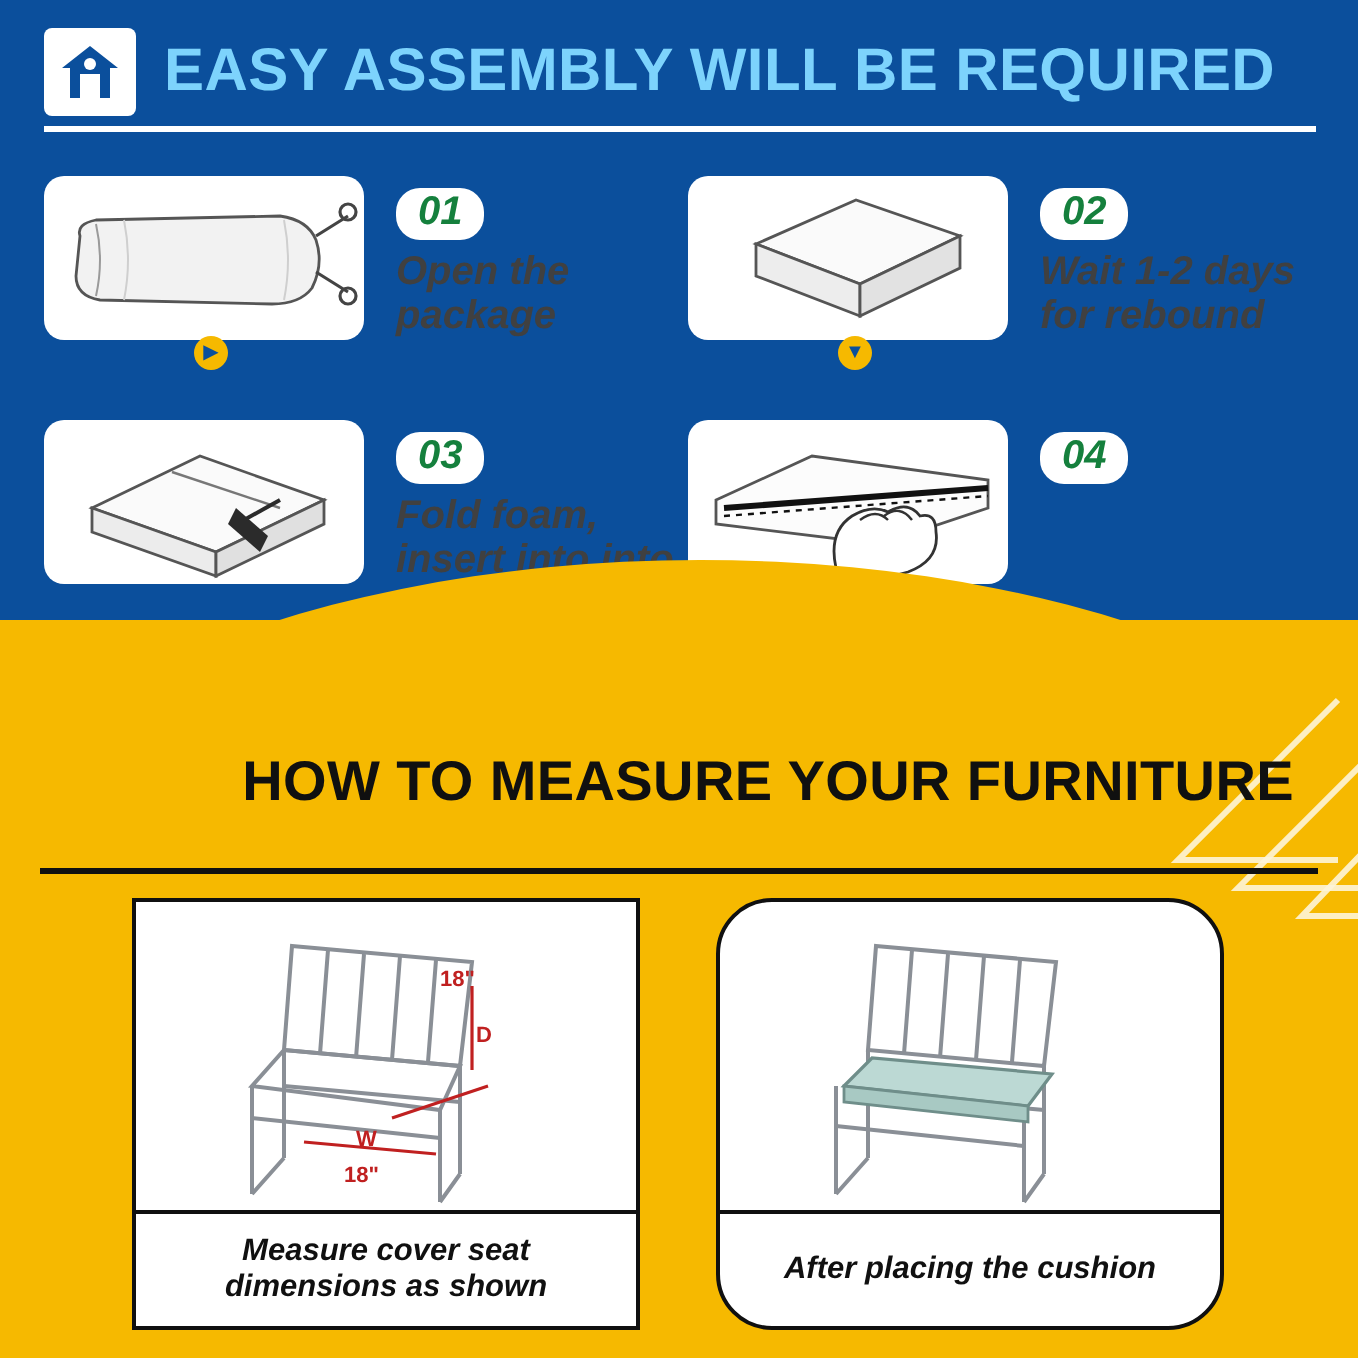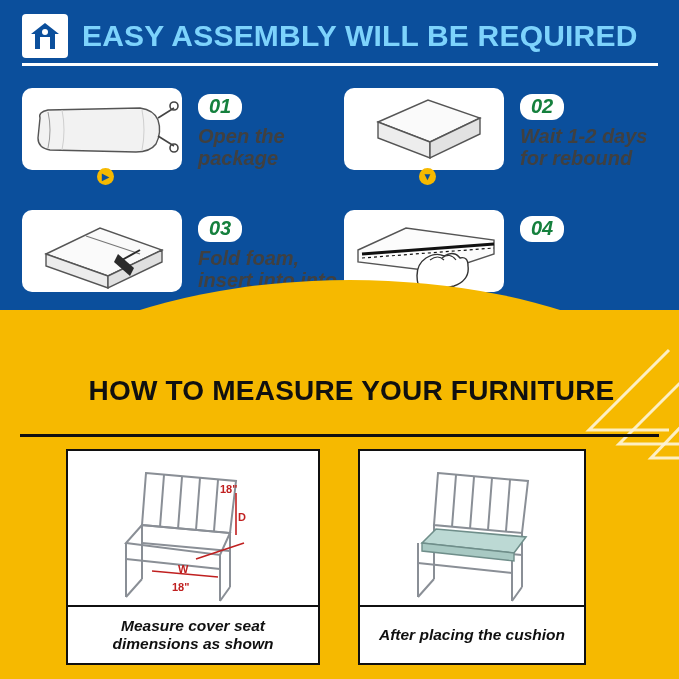--- a/index.html
+++ b/index.html
@@ -131,23 +131,23 @@
     overflow: hidden;
   }
   .deco-lines {
     position: absolute;
     right: -10px;
     top: 30px;
     opacity: 0.85;
   }
   .measure-title {
     position: absolute;
-    left: 32px; top: 65px;
+    left: 8px; top: 65px;
     width: 639px;
-    text-align: center;
+    text-align: right;
     color: #101010;
     font-weight: bold;
     font-size: 28px;
     letter-spacing: 0.2px;
   }
   .title-rule {
     position: absolute;
     left: 20px; top: 124px;
     width: 639px;
     height: 3px;
@@ -302,21 +302,21 @@
           </g>
           <text x="152" y="42" font-family="Liberation Sans, sans-serif" font-size="11" font-weight="bold" fill="#c02020">18"</text>
           <text x="170" y="70" font-family="Liberation Sans, sans-serif" font-size="11" font-weight="bold" fill="#c02020">D</text>
           <text x="110" y="122" font-family="Liberation Sans, sans-serif" font-size="11" font-weight="bold" fill="#c02020">W</text>
           <text x="104" y="140" font-family="Liberation Sans, sans-serif" font-size="11" font-weight="bold" fill="#c02020">18"</text>
         </svg>
       </div>
       <div class="cap">Measure cover seat dimensions as shown</div>
     </div>
 
-    <div class="mcard" style="left:358px; top:139px; width:228px; height:216px;">
+    <div class="mcard" style="left:358px; top:139px; width:254px; height:216px;border-radius:28px;">
       <div class="pic">
         <svg width="250" height="158" viewBox="0 0 250 158" aria-hidden="true">
           <g fill="none" stroke="#8a8f96" stroke-width="2">
             <path d="M78 22 L168 30 L162 82 L74 74 Z"></path>
             <path d="M96 24 L92 76 M114 26 L110 78 M132 27 L128 79 M150 29 L146 80"></path>
             <path d="M58 92 L58 146 M152 104 L152 150 M74 74 L74 128 M162 82 L162 136"></path>
             <path d="M58 146 L74 128 M152 150 L162 136"></path>
             <path d="M58 112 L152 122 M74 96 L162 104"></path>
           </g>
           <path d="M62 92 L76 78 L166 86 L154 102 Z" fill="#bcd9d4" stroke="#6f8e8a" stroke-width="1.6"></path>

